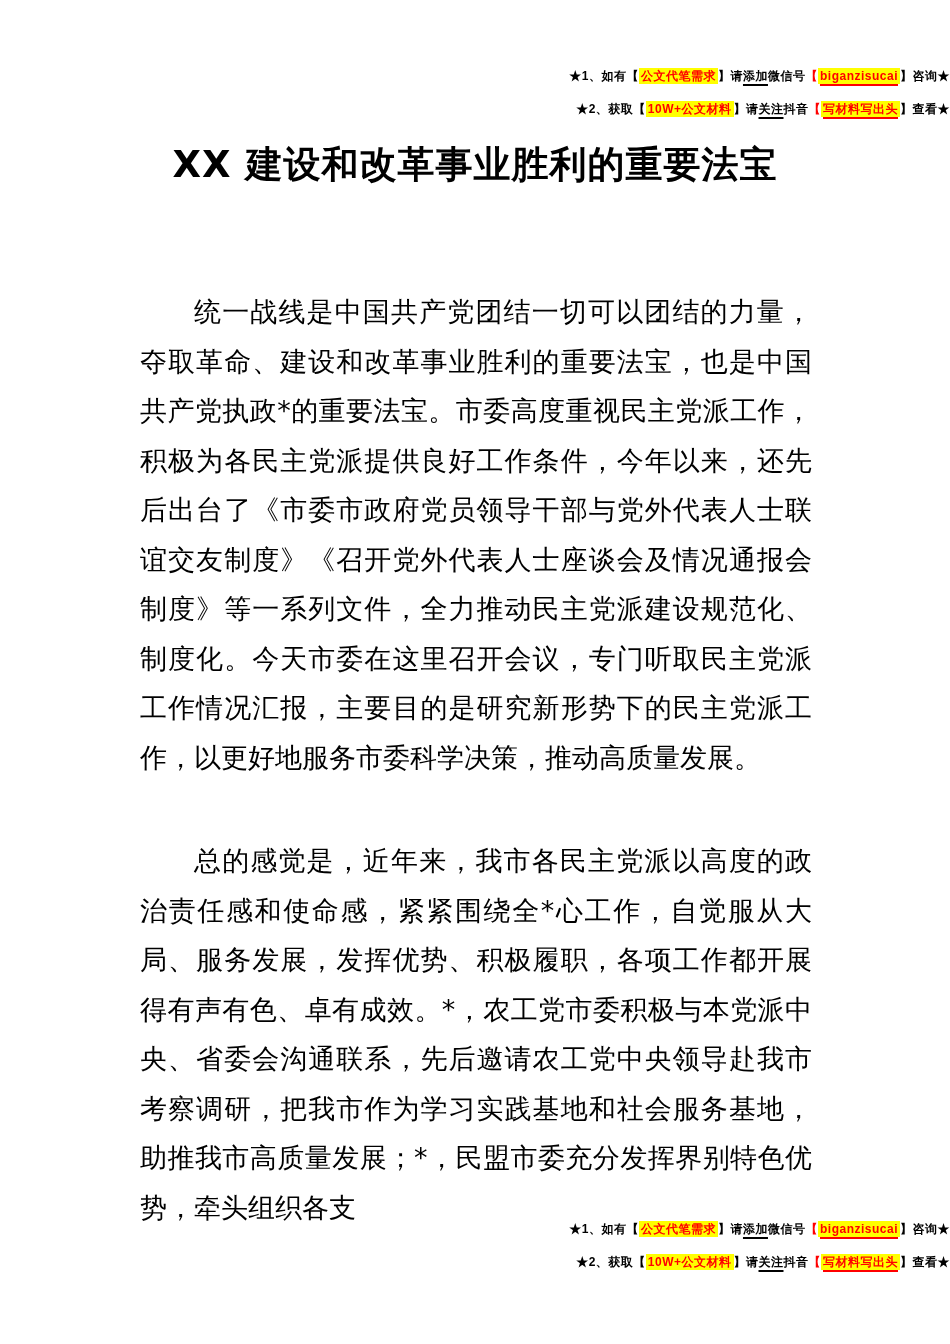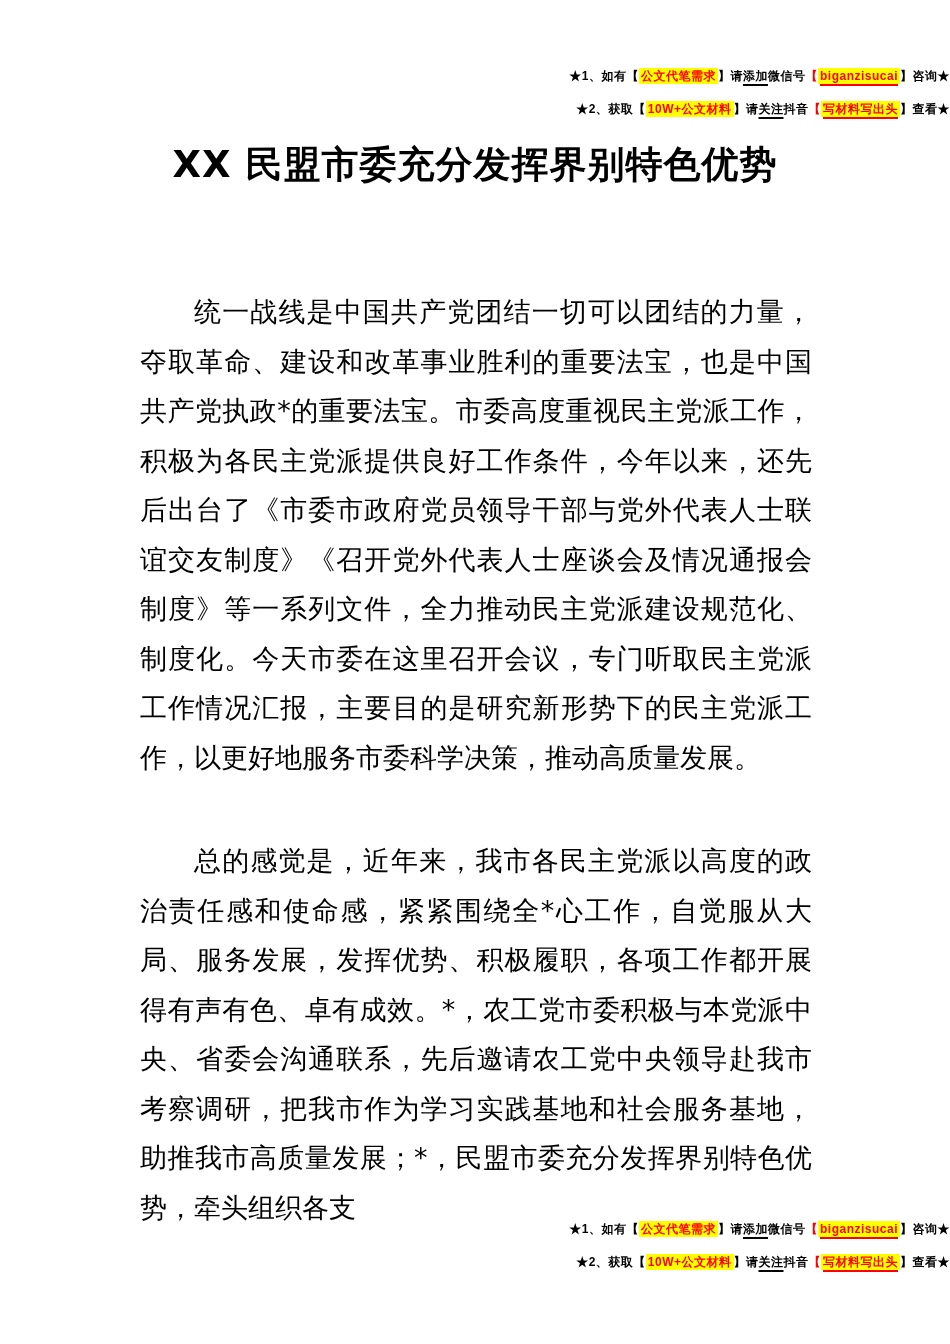--- a/index.html
+++ b/index.html
@@ -82,21 +82,21 @@
 </head>
 <body>
 
 <div class="page">
 
   <div class="banner banner-top">
     <div class="banner-line"><span>★1、如有【</span><span class="hl">公文代笔需求</span><span>】请</span><span class="ul">添加</span><span>微信号</span><span class="red">【</span><span class="hl-ul">biganzisucai</span><span>】</span><span>咨询★</span></div>
     <div class="banner-line"><span>★2、获取【</span><span class="hl">10W+公文材料</span><span>】请</span><span class="ul">关注</span><span>抖音</span><span class="red">【</span><span class="hl-ul">写材料写出头</span><span>】</span><span>查看★</span></div>
   </div>
 
-  <h1 class="doc-title">XX 民盟市委充分发挥界别特色优势</h1>
+  <h1 class="doc-title">XX 建设和改革事业胜利的重要法宝</h1>
 
   <div class="doc-body">
     <p class="para">统一战线是中国共产党团结一切可以团结的力量，夺取革命、建设和改革事业胜利的重要法宝，也是中国共产党执政*的重要法宝。市委高度重视民主党派工作，积极为各民主党派提供良好工作条件，今年以来，还先后出台了《市委市政府党员领导干部与党外代表人士联谊交友制度》《召开党外代表人士座谈会及情况通报会制度》等一系列文件，全力推动民主党派建设规范化、制度化。今天市委在这里召开会议，专门听取民主党派工作情况汇报，主要目的是研究新形势下的民主党派工作，以更好地服务市委科学决策，推动高质量发展。</p>
     <p class="para">总的感觉是，近年来，我市各民主党派以高度的政治责任感和使命感，紧紧围绕全*心工作，自觉服从大局、服务发展，发挥优势、积极履职，各项工作都开展得有声有色、卓有成效。*，农工党市委积极与本党派中央、省委会沟通联系，先后邀请农工党中央领导赴我市考察调研，把我市作为学习实践基地和社会服务基地，助推我市高质量发展；*，民盟市委充分发挥界别特色优势，牵头组织各支</p>
   </div>
 
   <div class="banner banner-bottom">
     <div class="banner-line"><span>★1、如有【</span><span class="hl">公文代笔需求</span><span>】请</span><span class="ul">添加</span><span>微信号</span><span class="red">【</span><span class="hl-ul">biganzisucai</span><span>】</span><span>咨询★</span></div>
     <div class="banner-line"><span>★2、获取【</span><span class="hl">10W+公文材料</span><span>】请</span><span class="ul">关注</span><span>抖音</span><span class="red">【</span><span class="hl-ul">写材料写出头</span><span>】</span><span>查看★</span></div>
   </div>

